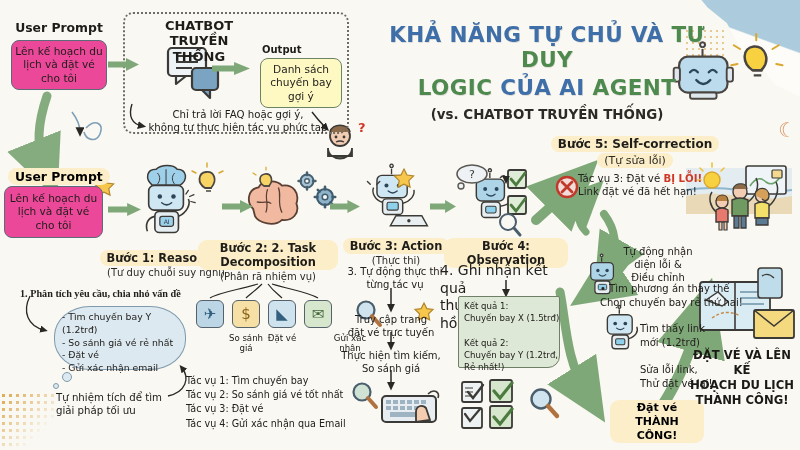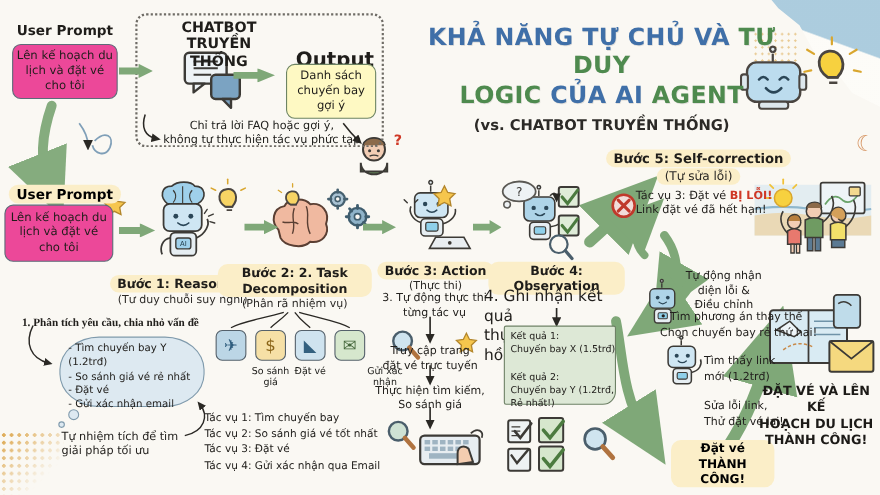--- a/index.html
+++ b/index.html
@@ -56,22 +56,22 @@
   .tw-green { color: #4e8a4e; }
   #title-sub { margin-top: 7px; font-size: 13.4px; font-weight: bold; color: #2c2a27; }
 
   
   #chatbot-panel {
     top: 12px; left: 123px; width: 226px; height: 122px;
     border: 2px dotted #6f6c66; border-radius: 10px;
   }
   #chatbot-title { top: 18px; left: 146px; width: 106px; text-align: center;
                    font-weight: bold; font-size: 13px; color: #1f1d1a; line-height: 1.18; }
-  #output-title  { top: 44px; left: 262px; width: 78px; text-align: right;
-                   font-weight: bold; font-size: 18px; color: #1f1d1a; }
+  #output-title  { top: 44px; left: 262px; width: 78px; text-align: left;
+                   font-weight: bold; font-size: 10px; color: #1f1d1a; }
 
   
   .box {
     border: 1.6px solid #5d6b78; border-radius: 8px;
     text-align: center; font-size: 10.6px; color: #1f1d1a;
     display: flex; align-items: center; justify-content: center;
     line-height: 1.25; padding: 3px;
   }
   .box-blue  { background: #ec4899; }
   .box-green { background: #fef9c3; border-color: #6d8463; }

